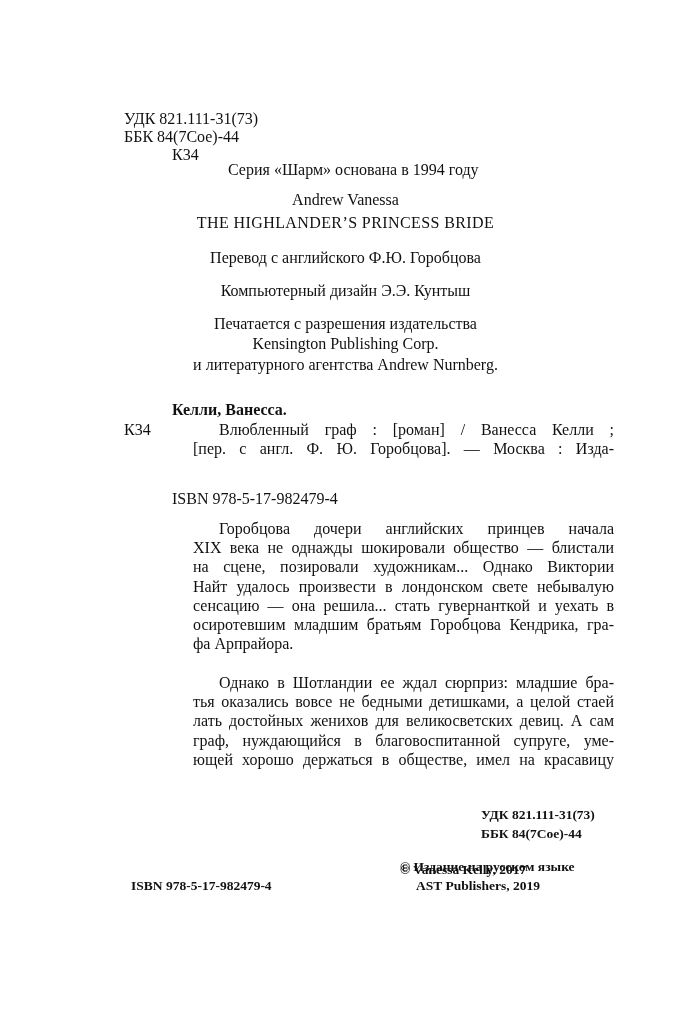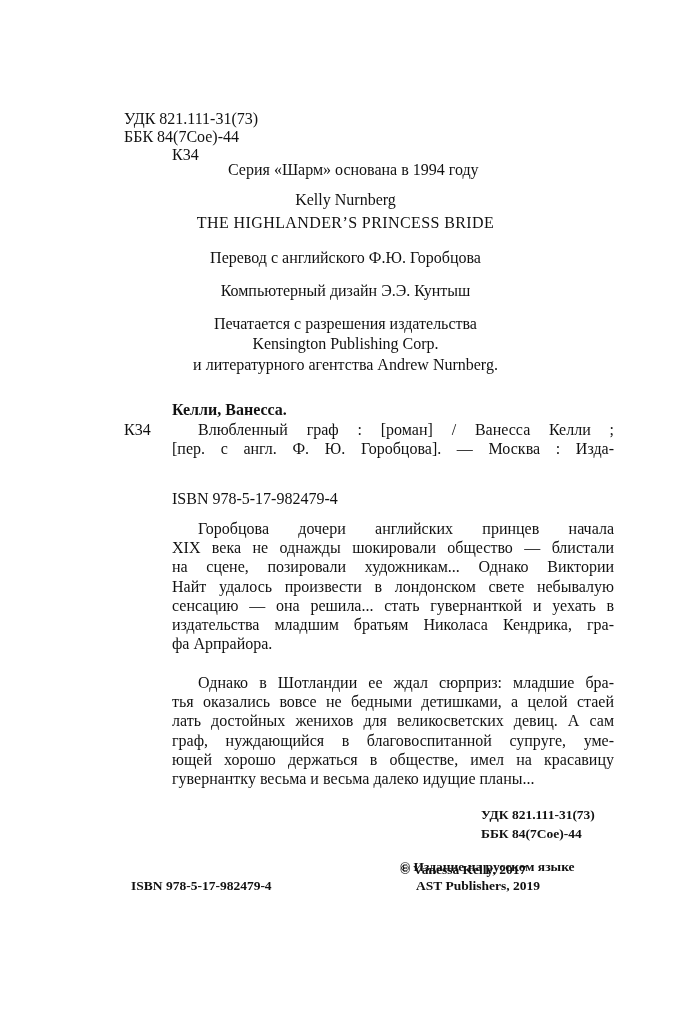--- a/index.html
+++ b/index.html
@@ -5,34 +5,34 @@
   html, body { margin: 0; padding: 0; background: #ffffff; }
   body { width: 691px; height: 1034px; position: relative; overflow: hidden;
          font-family: "Liberation Serif", "DejaVu Serif", serif; color: #111111; }
   .abs { position: absolute; white-space: nowrap; }
   .t16 { font-size: 16px; line-height: 19px; }
   .center { left: 0; width: 691px; text-align: center; }
   .bold { font-weight: bold; }
   .it { }
   .para { position: absolute; left: 172px; width: 442px; font-size: 16px; line-height: 19.2px;
           text-align: justify; white-space: normal; }
-  .para .ln { display: block; text-align: justify; text-align-last: justify; height: 19.2px; }
+  .para .ln { display: block; text-align: justify; text-align-last: justify; height: 19.2px; margin-left: 21px; }
   .para .ln.last { text-align-last: left; }
   .para .ind { display: inline-block; width: 26px; }
   .smallbold { font-family: "Liberation Serif", serif; font-weight: bold; font-size: 13.5px; line-height: 19px; }
 </style>
 </head>
 <body>
 
 <div class="abs t16" style="left:124px; top:109px;">УДК 821.111-31(73)</div>
 <div class="abs t16" style="left:124px; top:127px;">ББК 84(7Сое)-44</div>
 <div class="abs t16" style="left:172px; top:145px;">К34</div>
 <div class="abs t16" style="left:228px; top:160px;">Серия «Шарм» основана в 1994 году</div>
 
-<div class="abs t16 center" style="top:190px; left:0;"><span style="margin-left:0">Kelly Nurnberg</span></div>
+<div class="abs t16 center" style="top:190px; left:0;"><span style="margin-left:0">Andrew Vanessa</span></div>
 <div class="abs t16 center" style="top:213px; letter-spacing:0.4px;">THE HIGHLANDER’S PRINCESS BRIDE</div>
 
 <div class="abs t16 center" style="top:248px;">
   <span>Перевод с английского </span><span class="it">Ф.Ю. Горобцова</span>
 </div>
 <div class="abs t16 center" style="top:281px;">
   <span>Компьютерный дизайн </span><span class="it">Э.Э. Кунтыш</span>
 </div>
 
 <div class="abs t16 center" style="top:314px;">Печатается с разрешения издательства</div>
@@ -46,30 +46,29 @@
   <span class="ln">[пер. с англ. Ф. Ю. Горобцова]. — Москва : Изда-</span>
 </div>
 <div class="abs t16" style="left:172px; top:489px;">ISBN 978-5-17-982479-4</div>
 
 <div class="para" style="top:519px;">
   <span class="ln"><span class="ind"></span><span>Горобцова дочери английских принцев начала</span></span>
   <span class="ln">XIX века не однажды шокировали общество — блистали</span>
   <span class="ln">на сцене, позировали художникам... Однако Виктории</span>
   <span class="ln">Найт удалось произвести в лондонском свете небывалую</span>
   <span class="ln">сенсацию — она решила... стать гувернанткой и уехать в</span>
-  <span class="ln">издательства младшим братьям Николаса Кендрика, гра-</span>
+  <span class="ln">осиротевшим младшим братьям Горобцова Кендрика, гра-</span>
   <span class="ln last">фа Арпрайора.</span>
 </div>
 <div class="para" style="top:673px;">
   <span class="ln"><span class="ind"></span><span>Однако в Шотландии ее ждал сюрприз: младшие бра-</span></span>
   <span class="ln">тья оказались вовсе не бедными детишками, а целой стаей</span>
   <span class="ln">лать достойных женихов для великосветских девиц. А сам</span>
   <span class="ln">граф, нуждающийся в благовоспитанной супруге, уме-</span>
   <span class="ln">ющей хорошо держаться в обществе, имел на красавицу</span>
-  <span class="ln last">гувернантку весьма и весьма далеко идущие планы...</span>
 </div>
 
 <div class="abs smallbold" style="left:481px; top:805px;">УДК 821.111-31(73)</div>
 <div class="abs smallbold" style="left:481px; top:824px;">ББК 84(7Сое)-44</div>
 
 <div class="abs smallbold" style="left:400px; top:838px;margin-top:22px;">© Vanessa Kelly, 2017</div>
 <div class="abs smallbold" style="left:400px; top:857px;">© Издание на русском языке</div>
 <div class="abs smallbold" style="left:416px; top:876px;">AST Publishers, 2019</div>
 <div class="abs smallbold" style="left:131px; top:876px;">ISBN 978-5-17-982479-4</div>
 

